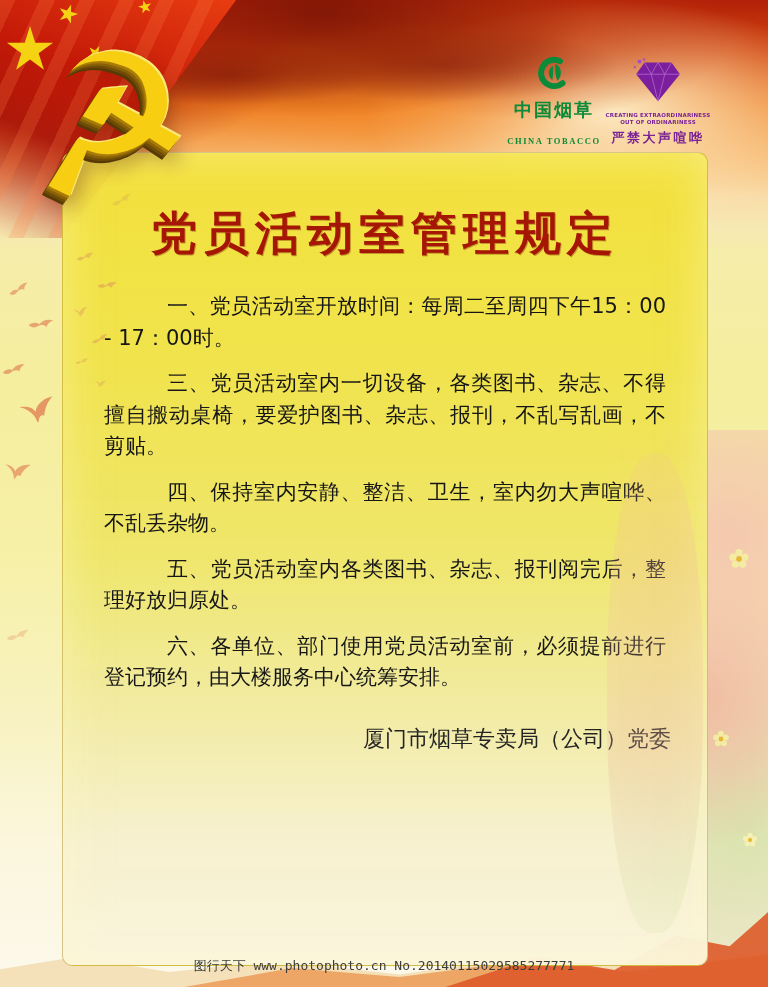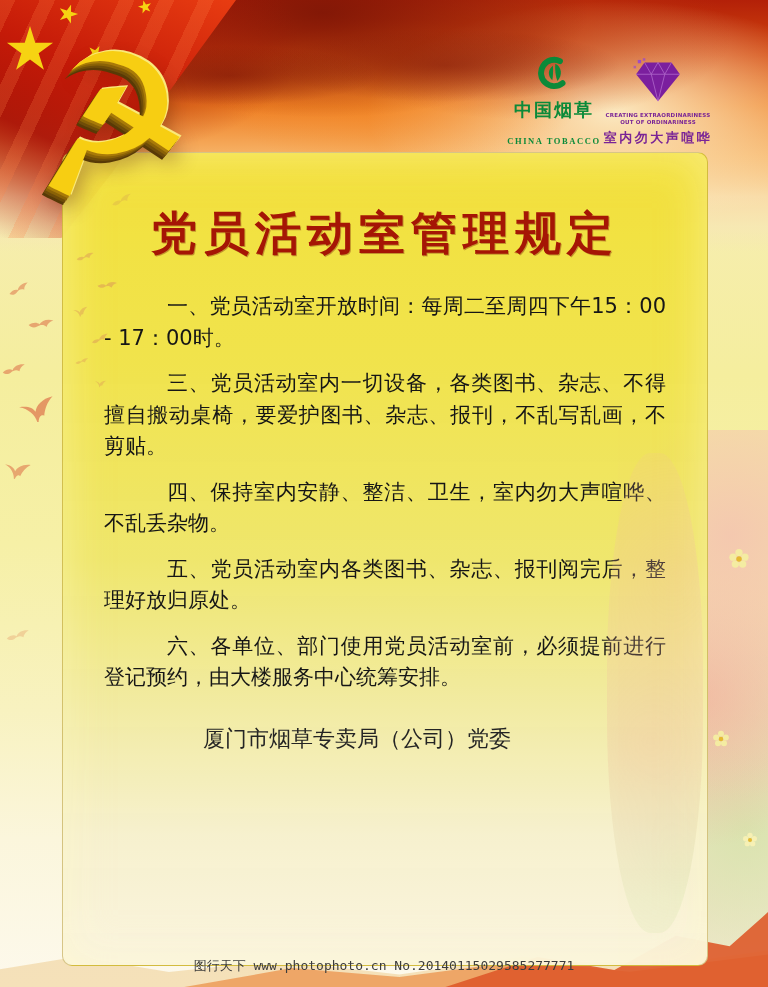--- a/index.html
+++ b/index.html
@@ -63,21 +63,21 @@
       radial-gradient(circle at 75% 85%, rgba(205,224,160,.85), transparent 55%);
   }
   .title{
     margin:50px auto 0; text-align:center;
     font-family:"DejaVu Serif",serif; font-weight:bold;
     font-size:46px; letter-spacing:6px; color:#a51605;
     text-shadow:1px 1px 0 rgba(110,10,0,.35);
   }
   .rules{margin:26px auto 0; width:590px; font-size:21px; line-height:31.5px; color:#161616; text-align:justify;}
   .rules p{margin:14px; text-indent:3em;}
-  .signature{margin-top:30px; padding-right:56px; text-align:center; font-size:22px; color:#242424;}
+  .signature{margin-top:30px; padding-right:36px; text-align:right; font-size:22px; color:#242424;}
   
   .dove{position:absolute;}
   .floral{
     position:absolute; right:0; top:430px; width:150px; height:530px; z-index:1;
     background:
       radial-gradient(circle at 75% 20%, rgba(244,196,176,.9), transparent 60%),
       radial-gradient(circle at 55% 50%, rgba(240,176,152,.85), transparent 55%),
       radial-gradient(circle at 85% 75%, rgba(212,226,168,.85), transparent 55%),
       radial-gradient(circle at 40% 85%, rgba(246,220,200,.7), transparent 60%);
   }
@@ -225,19 +225,19 @@
         <g fill="#a04cc4">
           <rect x="8" y="1" width="4" height="4"></rect>
             <rect x="14" y="-1" width="3" height="3" opacity=".8"></rect>
             <rect x="3" y="8" width="3" height="3" opacity=".7"></rect>
         </g>
       </svg>
       <div class="tag-en">
         <div>CREATING EXTRAORDINARINESS</div>
         <div>OUT OF ORDINARINESS</div>
       </div>
-      <div class="tag-cn">室内勿大声喧哗</div>
+      <div class="tag-cn">严禁大声喧哗</div>
     </div>
   </div>
 
   <div class="watermark">图行天下 www.photophoto.cn  No.20140115029585277771</div>
 
 </div>
 
 </body></html>

